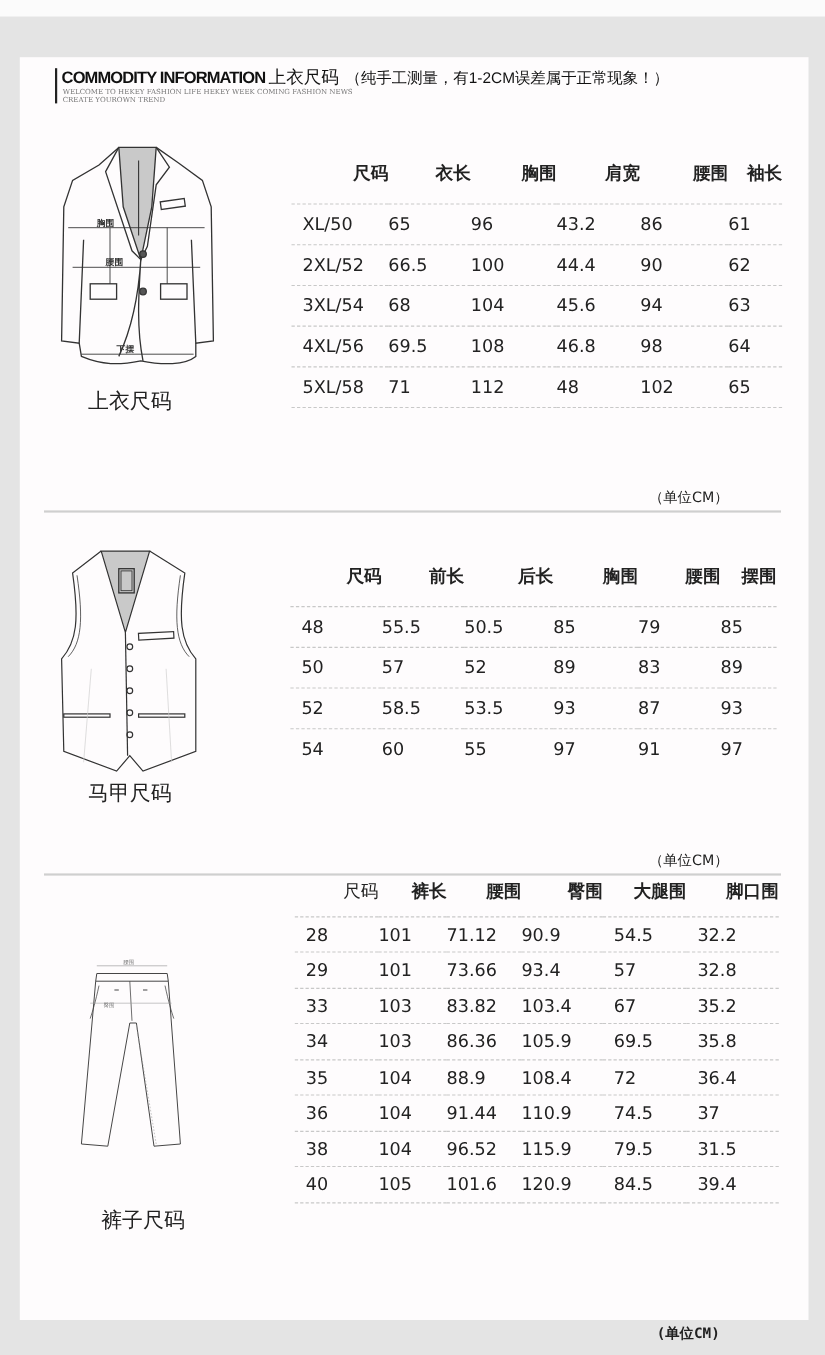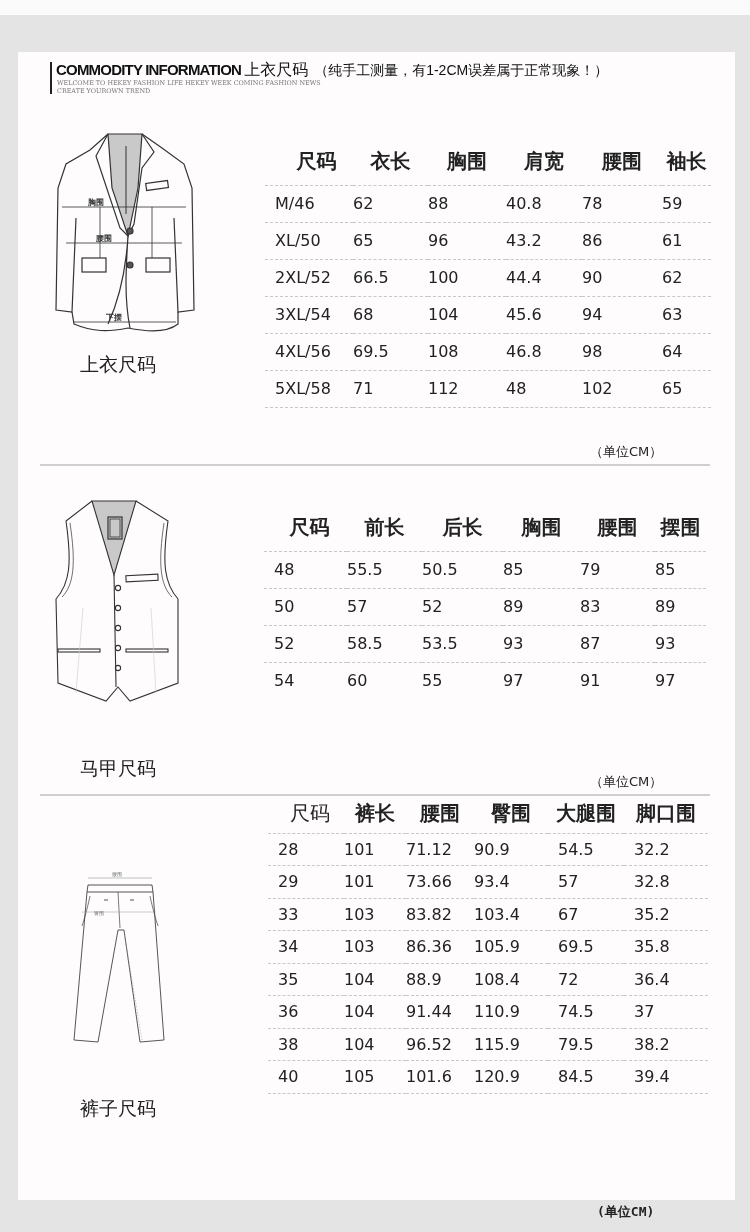--- a/index.html
+++ b/index.html
@@ -12,21 +12,21 @@
   .header .title { position: absolute; left: 6px; top: 0; white-space: nowrap; font-family: "Liberation Sans", sans-serif; font-size: 15px; color: #111; }
   .header .title .en { font-weight: bold; letter-spacing: -0.8px; font-size: 15px; }
   .header .title .cn { font-size: 16px; margin-left: 3px; }
   .header .title .note { font-size: 14px; margin-left: 6px; }
   .header .sub { position: absolute; left: 7px; top: 20px; font-family: "DejaVu Serif", serif; font-size: 6.4px; line-height: 7.5px; color: #777; white-space: nowrap; }
 
   .illus { position: absolute; }
   .illus-label { position: absolute; font-size: 19px; color: #222; white-space: nowrap; }
 
   table.sz { position: absolute; border-collapse: collapse; font-size: 16px; color: #222; }
-  table.sz th { font-weight: bold; font-size: 20px; text-align: center; padding: 0; }
+  table.sz th { font-weight: bold; font-size: 16px; text-align: right; padding: 0; }
   table.sz td { text-align: left; padding: 0; border-top: 1px dashed #c8c8c8; }
   table.sz tr.last td { border-bottom: 1px dashed #c8c8c8; }
   .unit { position: absolute; font-size: 13px; color: #222; white-space: nowrap; }
   .divider { position: absolute; left: 40px; width: 670px; height: 2px; background: #cfcfcf; }
   .unit-bottom { position: absolute; left: 597px; top: 1203px; font-family: "DejaVu Sans Mono", monospace; font-weight: bold; font-size: 13px; color: #222; }
 </style>
 </head>
 <body>
 
 <div class="topstrip"></div>
@@ -82,28 +82,20 @@
       <th style="padding-left:15px">尺码</th>
       <th>衣长</th>
       <th>胸围</th>
       <th>肩宽</th>
       <th>腰围</th>
       <th>袖长</th>
     </tr>
   </thead>
   <tbody>
     <tr style="height:37px">
-        <td style="padding-left:10px">M/46</td>
-        <td>62</td>
-        <td>88</td>
-        <td>40.8</td>
-        <td>78</td>
-        <td>59</td>
-      </tr>
-    <tr style="height:37px">
         <td style="padding-left:10px">XL/50</td>
         <td>65</td>
         <td>96</td>
         <td>43.2</td>
         <td>86</td>
         <td>61</td>
       </tr>
     <tr style="height:37px">
         <td style="padding-left:10px">2XL/52</td>
         <td>66.5</td>
@@ -153,21 +145,21 @@
   <circle cx="70" cy="95" r="2.6"></circle>
   <circle cx="70" cy="115" r="2.6"></circle>
   <circle cx="70" cy="135" r="2.6"></circle>
   <circle cx="70" cy="155" r="2.6"></circle>
   <circle cx="70" cy="175" r="2.6"></circle>
   <rect x="10" y="156" width="42" height="3"></rect>
   <rect x="78" y="156" width="42" height="3"></rect>
   <line x1="35" y1="115" x2="28" y2="200" stroke="#ccc" stroke-width="0.6"></line>
   <line x1="103" y1="115" x2="108" y2="200" stroke="#ccc" stroke-width="0.6"></line>
 </svg>
-<div class="illus-label" style="left:80px;top:708px;margin-top:48px;">马甲尺码</div>
+<div class="illus-label" style="left:80px;top:708px;">马甲尺码</div>
 
 <table class="sz" style="left:264px;top:514px;width:442px;">
   <colgroup>
       <col style="width:83px">
       <col style="width:75px">
       <col style="width:81px">
       <col style="width:77px">
       <col style="width:75px">
       <col style="width:51px">
     </colgroup>
@@ -224,21 +216,21 @@
   <text x="52" y="6" font-size="5" fill="#777" stroke="none" font-family="DejaVu Sans, sans-serif">腰围</text>
   <path d="M28 15 L92 15 L93 22 L27 22 Z"></path>
   <path d="M27 22 L14 170 L38 172 L58 60 L64 60 L80 172 L104 170 L93 22"></path>
   <path d="M58 22 L60 58" stroke-width="0.7"></path>
   <path d="M44 30 L48 30 M70 30 L74 30"></path>
   <path d="M30 26 C 27 40, 24 50, 22 56 M90 26 C 93 40, 96 50, 98 56" stroke-width="0.7"></path>
   <line x1="22" y1="42" x2="96" y2="42" stroke="#999" stroke-width="0.5"></line>
   <text x="34" y="45" font-size="5" fill="#777" stroke="none" font-family="DejaVu Sans, sans-serif">臀围</text>
   <path d="M64 62 L82 170" stroke-dasharray="1.5 1.5" stroke="#999" stroke-width="0.5"></path>
 </svg>
-<div class="illus-label" style="left:80px;top:1096px;">裤子尺码</div>
+<div class="illus-label" style="left:92px;top:1096px;">裤子尺码</div>
 
 <table class="sz" style="left:268px;top:800px;width:440px;font-family:'DejaVu Sans',sans-serif;">
   <colgroup>
       <col style="width:76px">
       <col style="width:62px">
       <col style="width:68px">
       <col style="width:74px">
       <col style="width:76px">
       <col style="width:84px">
     </colgroup>
@@ -300,21 +292,21 @@
         <td>110.9</td>
         <td style="padding-left:10px">74.5</td>
         <td style="padding-left:10px">37</td>
       </tr>
     <tr style="height:32.5px">
         <td style="padding-left:10px">38</td>
         <td>104</td>
         <td>96.52</td>
         <td>115.9</td>
         <td style="padding-left:10px">79.5</td>
-        <td style="padding-left:10px">38.2</td>
+        <td style="padding-left:10px">31.5</td>
       </tr>
     <tr class="last" style="height:32.5px">
         <td style="padding-left:10px">40</td>
         <td>105</td>
         <td>101.6</td>
         <td>120.9</td>
         <td style="padding-left:10px">84.5</td>
         <td style="padding-left:10px">39.4</td>
       </tr>
   </tbody>

